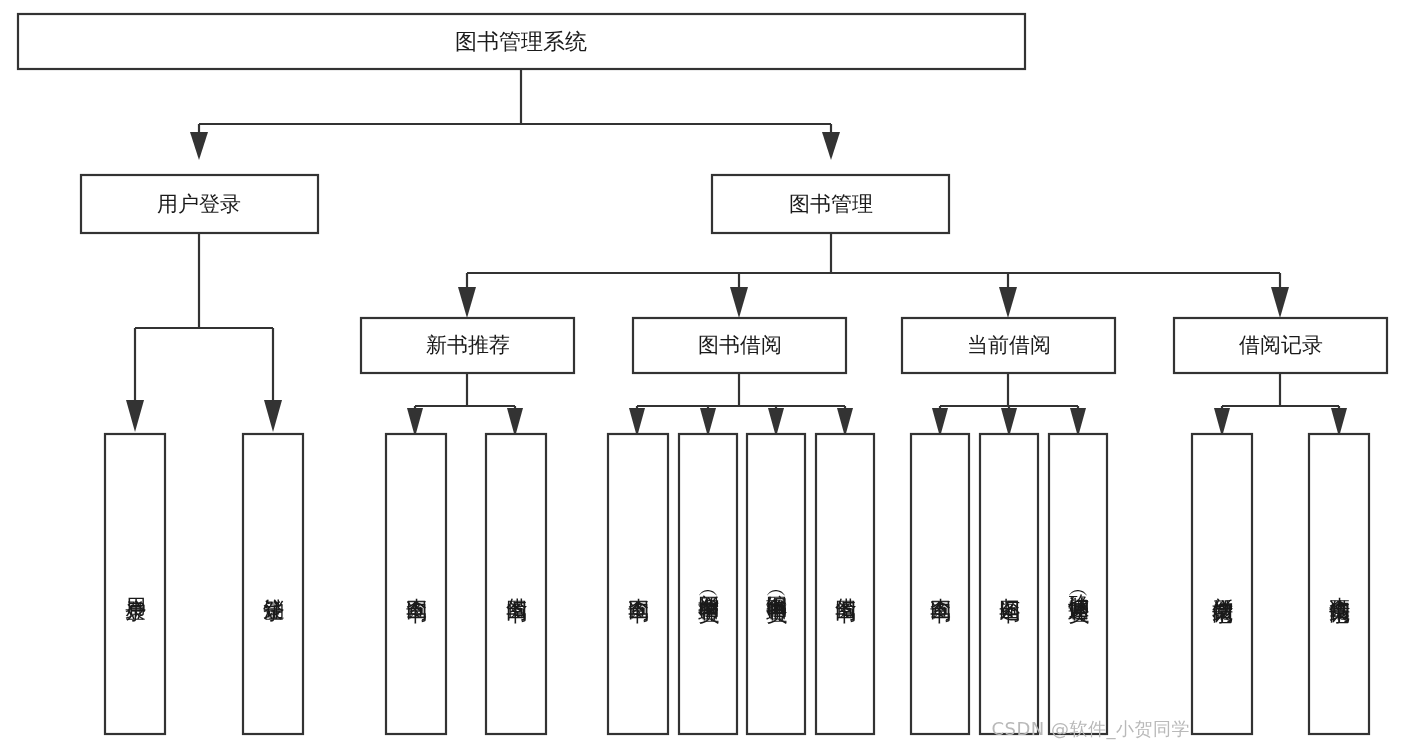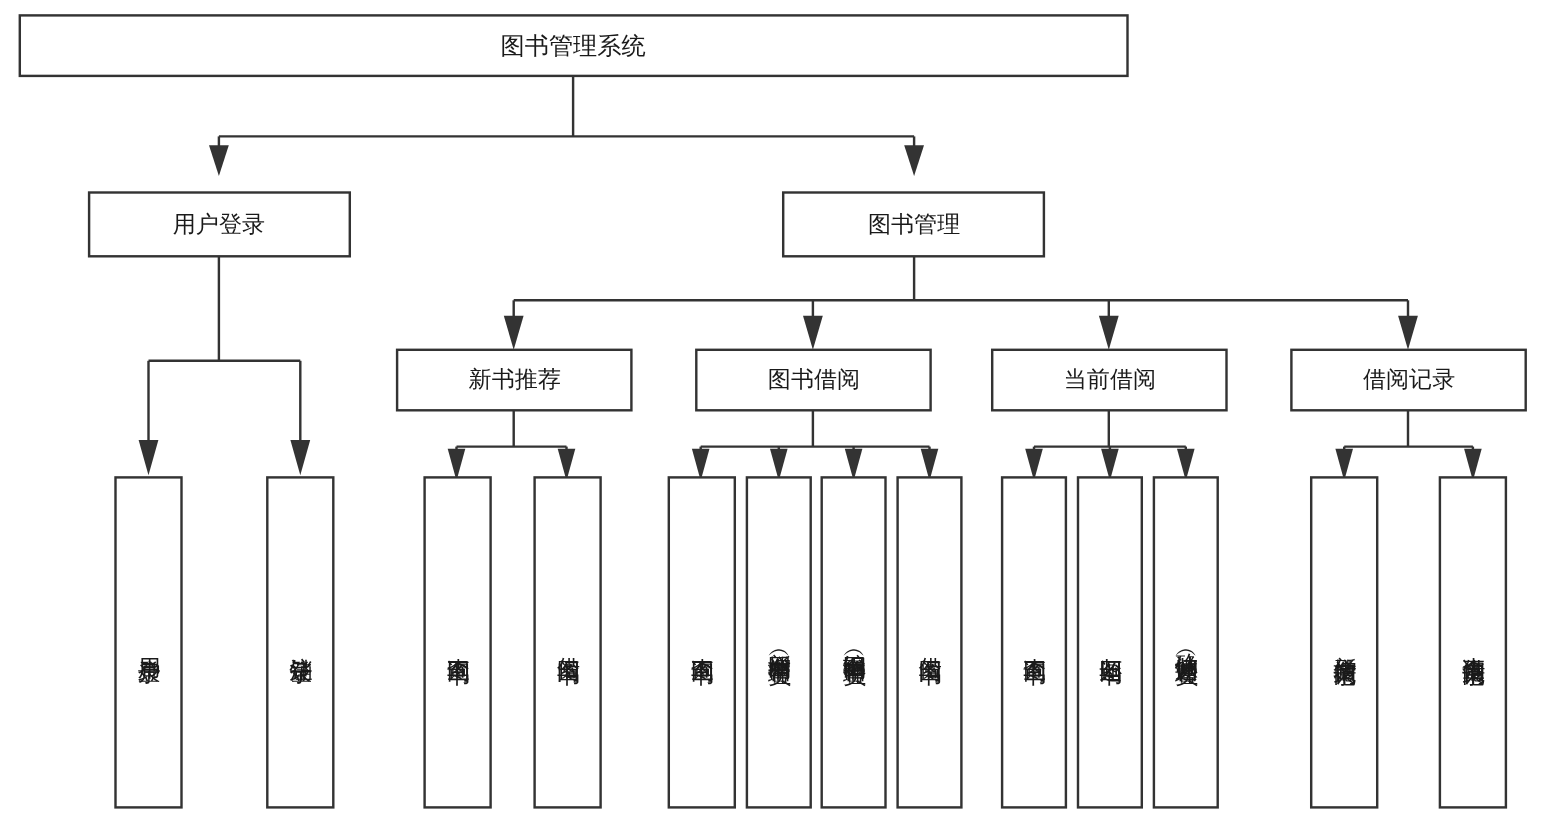--- a/index.html
+++ b/index.html
@@ -225,13 +225,14 @@
   <div class="vlabel" style="left:747px; top:434px; width:58px; height:300px;">编辑图书（管理员）</div>
   <div class="vlabel" style="left:816px; top:434px; width:58px; height:300px;">借阅图书</div>
 
   <div class="vlabel" style="left:911px; top:434px; width:58px; height:300px;">查询图书</div>
   <div class="vlabel" style="left:980px; top:434px; width:58px; height:300px;">归还图书</div>
   <div class="vlabel" style="left:1049px; top:434px; width:58px; height:300px;">确认归还（管理员）</div>
 
   <div class="vlabel" style="left:1192px; top:434px; width:60px; height:300px;">新增借阅记录</div>
   <div class="vlabel" style="left:1309px; top:434px; width:60px; height:300px;">查询借阅记录</div>
 
+  <div class="watermark">CSDN @软件_小贺同学</div>
 </div>
 
 </body></html>

